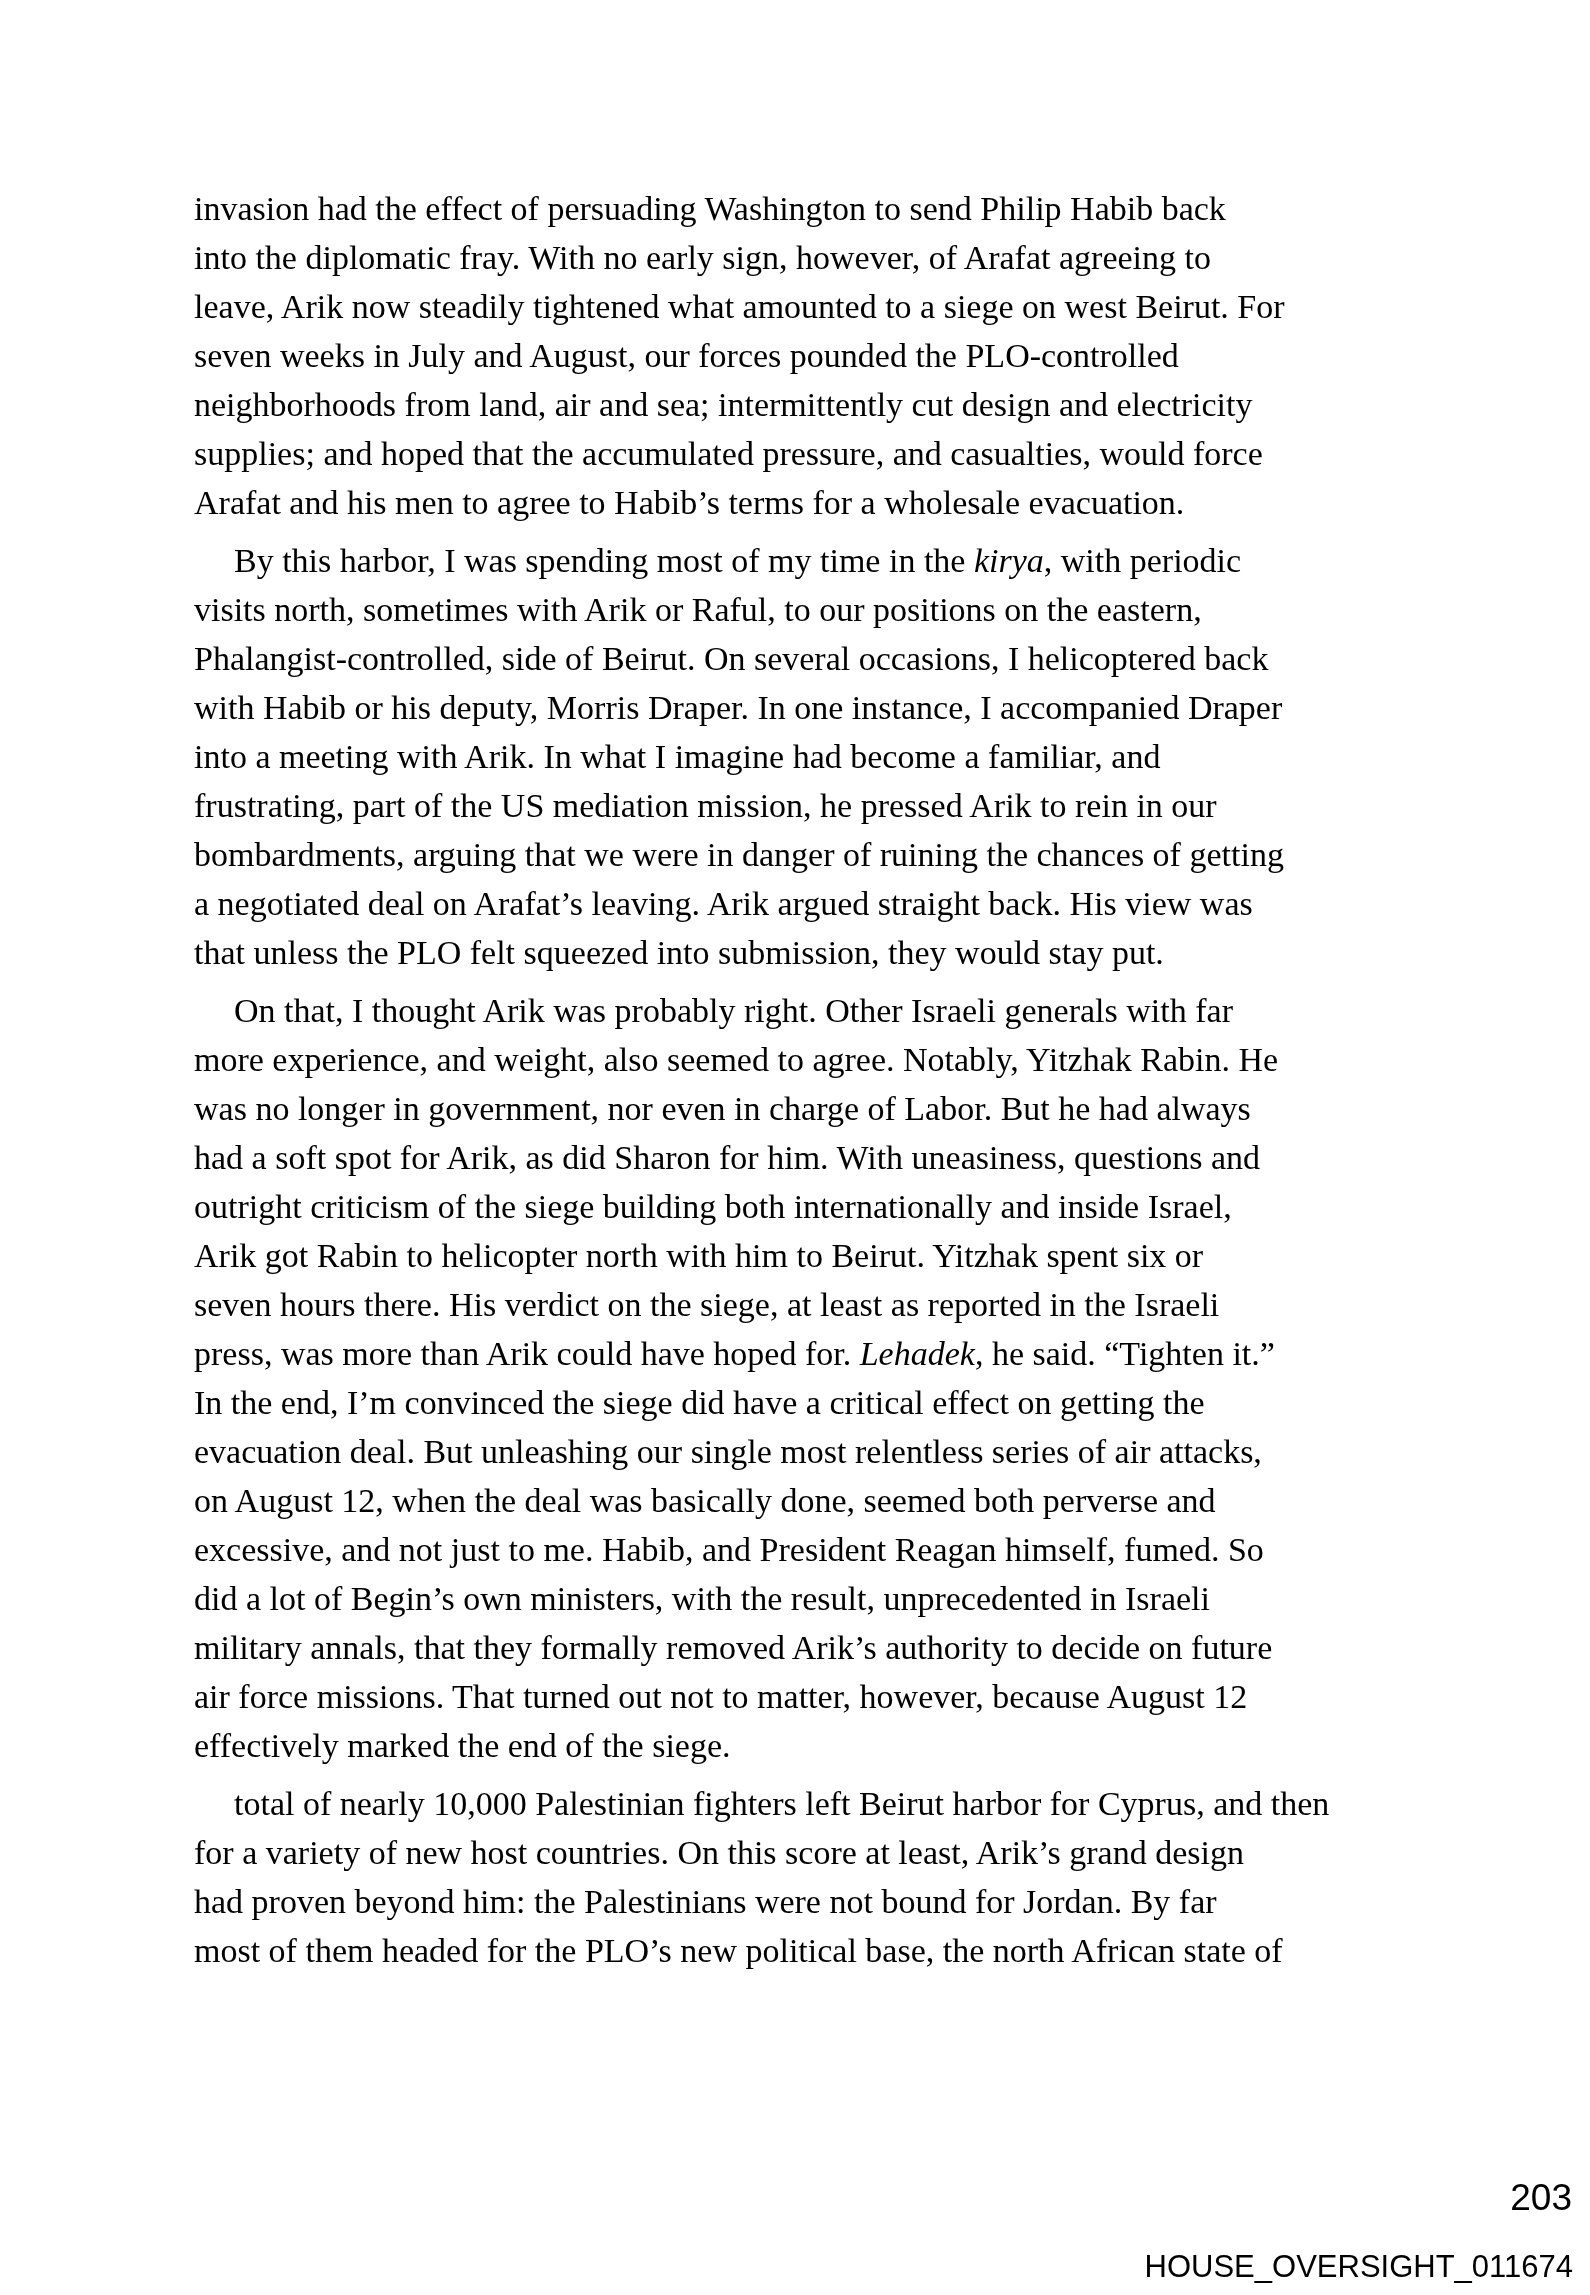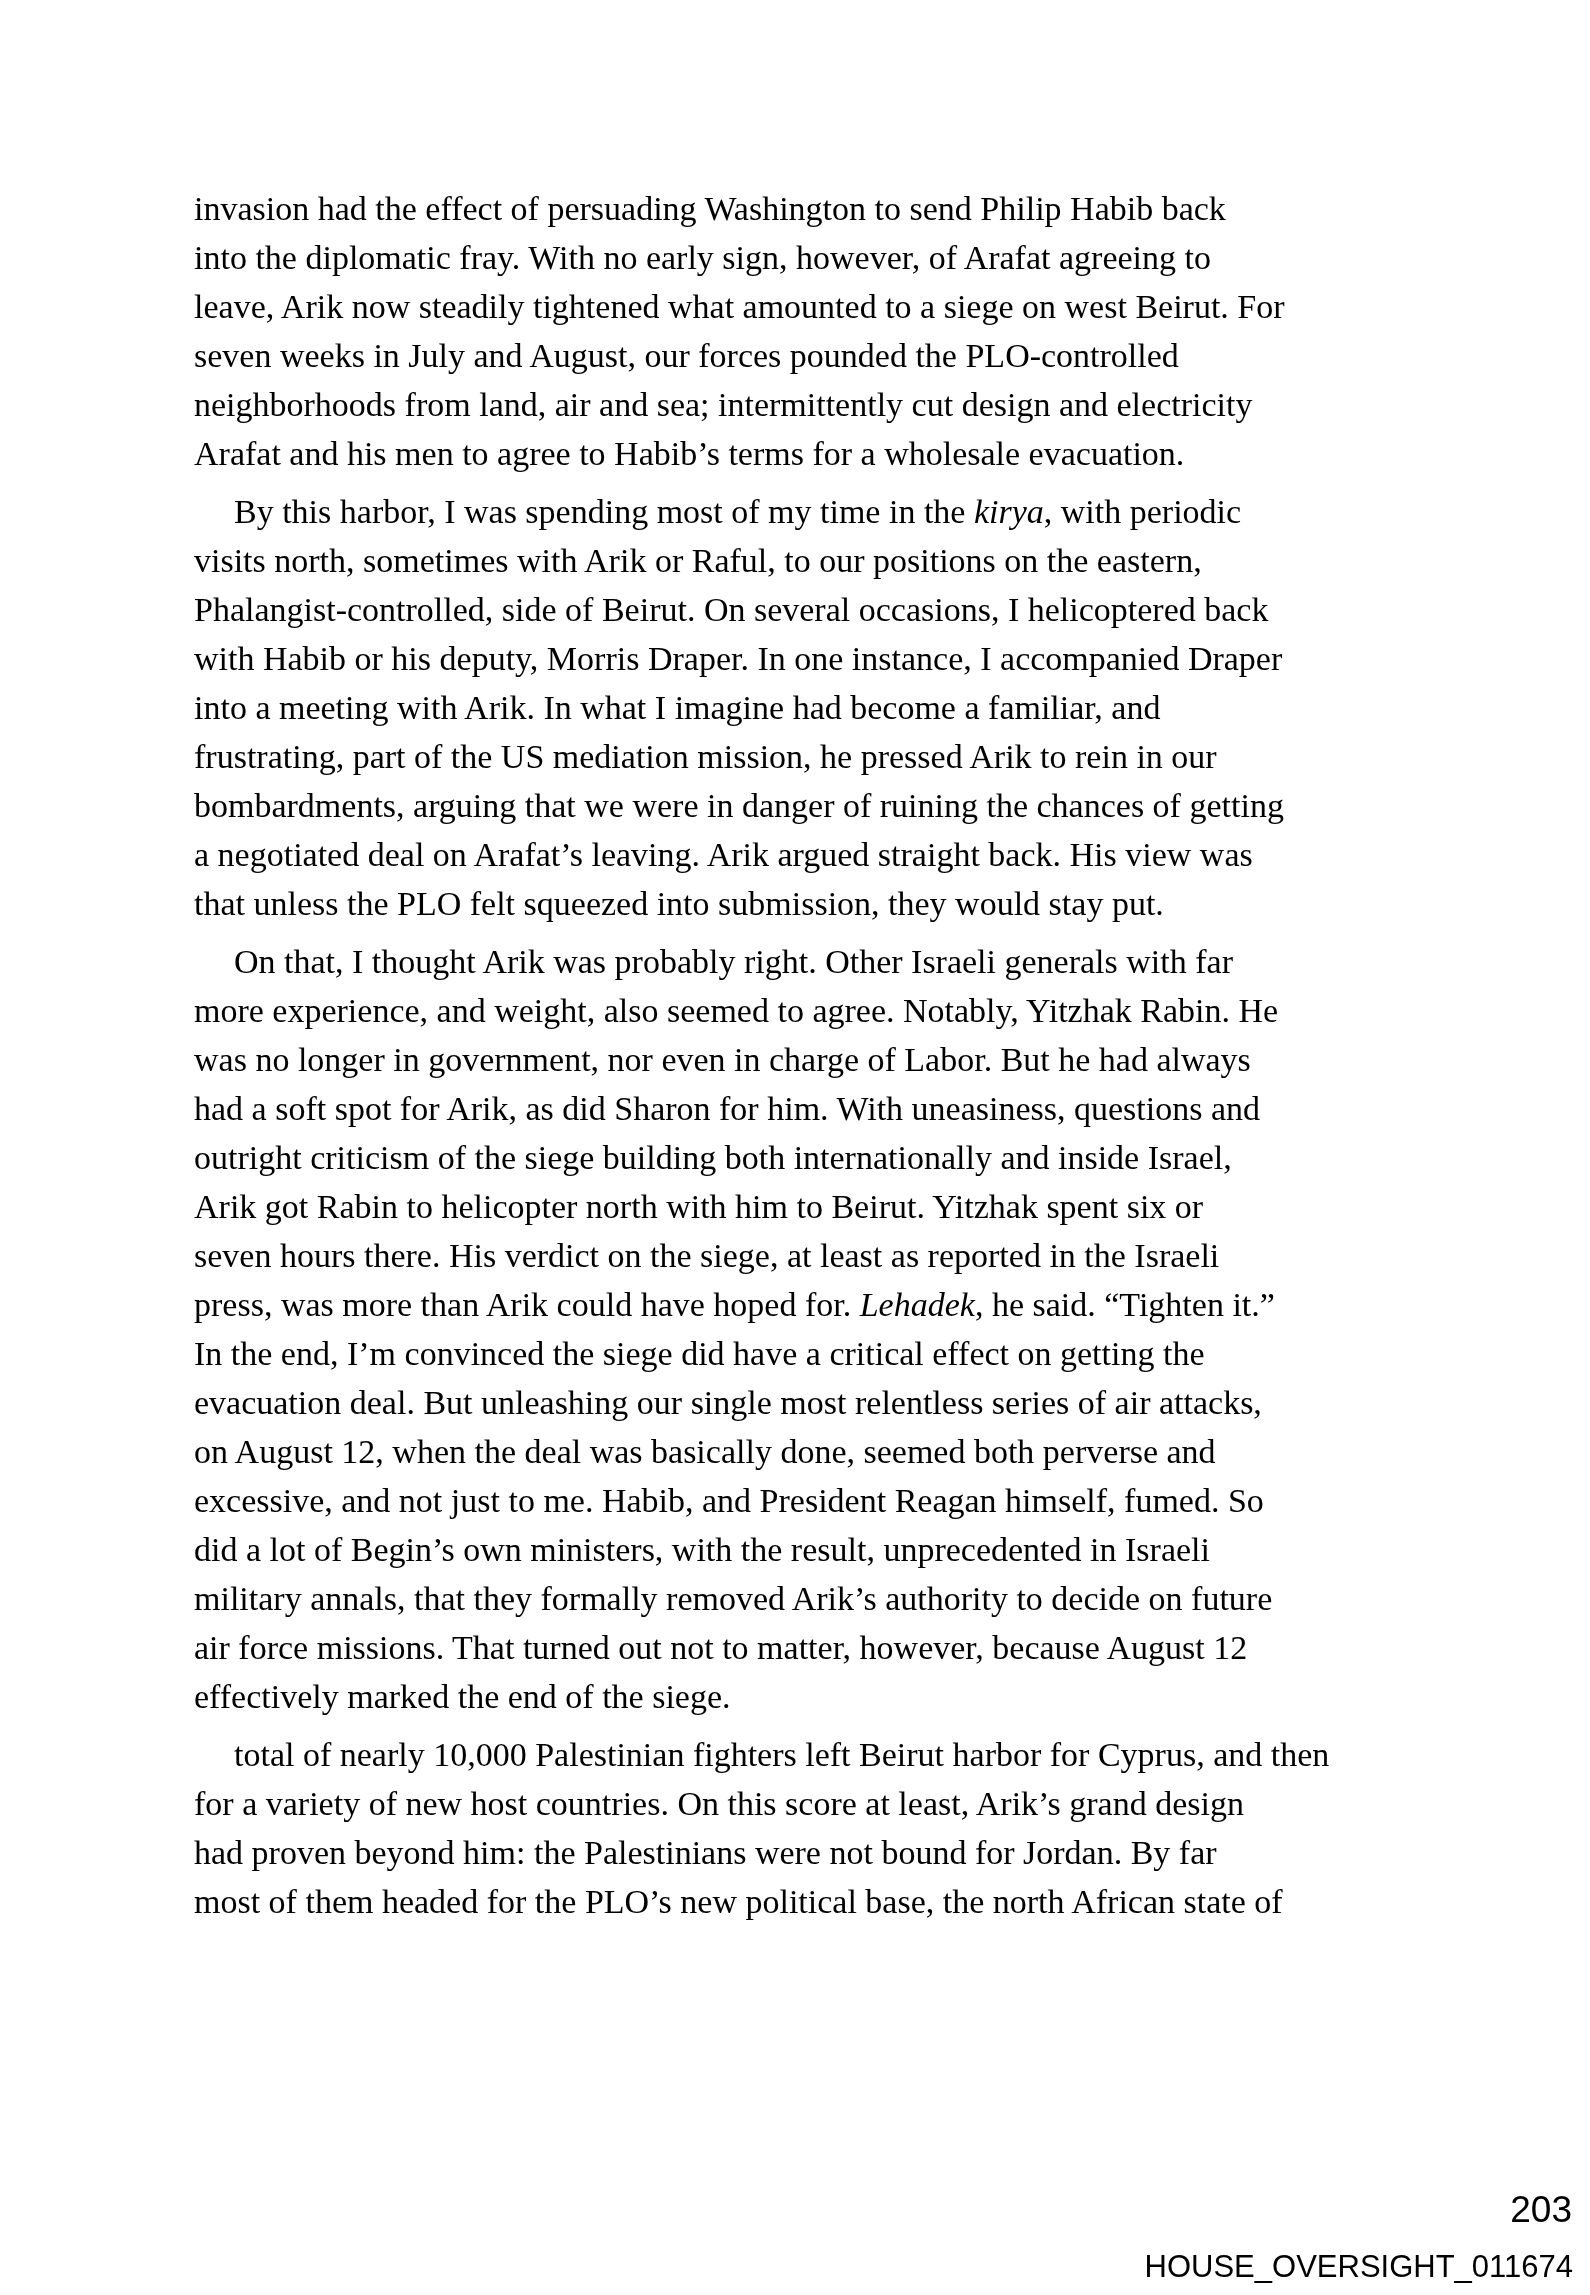--- a/index.html
+++ b/index.html
@@ -24,21 +24,20 @@
   .line { display: block; white-space: nowrap; }
   .para.indent .line:first-child { padding-left: 40px; }
   .it { font-style: italic; }
   .page-number {
     position: absolute;
     top: 2179px;
     right: 19px;
     font-family: "Liberation Sans", sans-serif;
     font-size: 37px;
     line-height: 1;
-    margin-top: 12px;
   }
   .bates-number {
     position: absolute;
     top: 2251px;
     right: 18px;
     font-family: "Liberation Sans", sans-serif;
     font-size: 31px;
     line-height: 1;
     margin-left: 20px;
   }
@@ -47,20 +46,21 @@
 <body>
 
 <div class="page">
   <div class="body-text">
       <p class="para">
         <span class="line"><span>invasion had the effect of persuading Washington to send Philip Habib back</span></span>
         <span class="line"><span>into the diplomatic fray. With no early sign, however, of Arafat agreeing to</span></span>
         <span class="line"><span>leave, Arik now steadily tightened what amounted to a siege on west Beirut. For</span></span>
         <span class="line"><span>seven weeks in July and August, our forces pounded the PLO-controlled</span></span>
         <span class="line"><span>neighborhoods from land, air and sea; intermittently cut design and electricity</span></span>
+        <span class="line"><span>supplies; and hoped that the accumulated pressure, and casualties, would force</span></span>
         <span class="line"><span>Arafat and his men to agree to Habib’s terms for a wholesale evacuation.</span></span>
       </p>
       <p class="para indent">
         <span class="line"><span>By this harbor, I was spending most of my time in the </span><span class="it">kirya</span><span>, with periodic</span></span>
         <span class="line"><span>visits north, sometimes with Arik or Raful, to our positions on the eastern,</span></span>
         <span class="line"><span>Phalangist-controlled, side of Beirut. On several occasions, I helicoptered back</span></span>
         <span class="line"><span>with Habib or his deputy, Morris Draper. In one instance, I accompanied Draper</span></span>
         <span class="line"><span>into a meeting with Arik. In what I imagine had become a familiar, and</span></span>
         <span class="line"><span>frustrating, part of the US mediation mission, he pressed Arik to rein in our</span></span>
         <span class="line"><span>bombardments, arguing that we were in danger of ruining the chances of getting</span></span>

